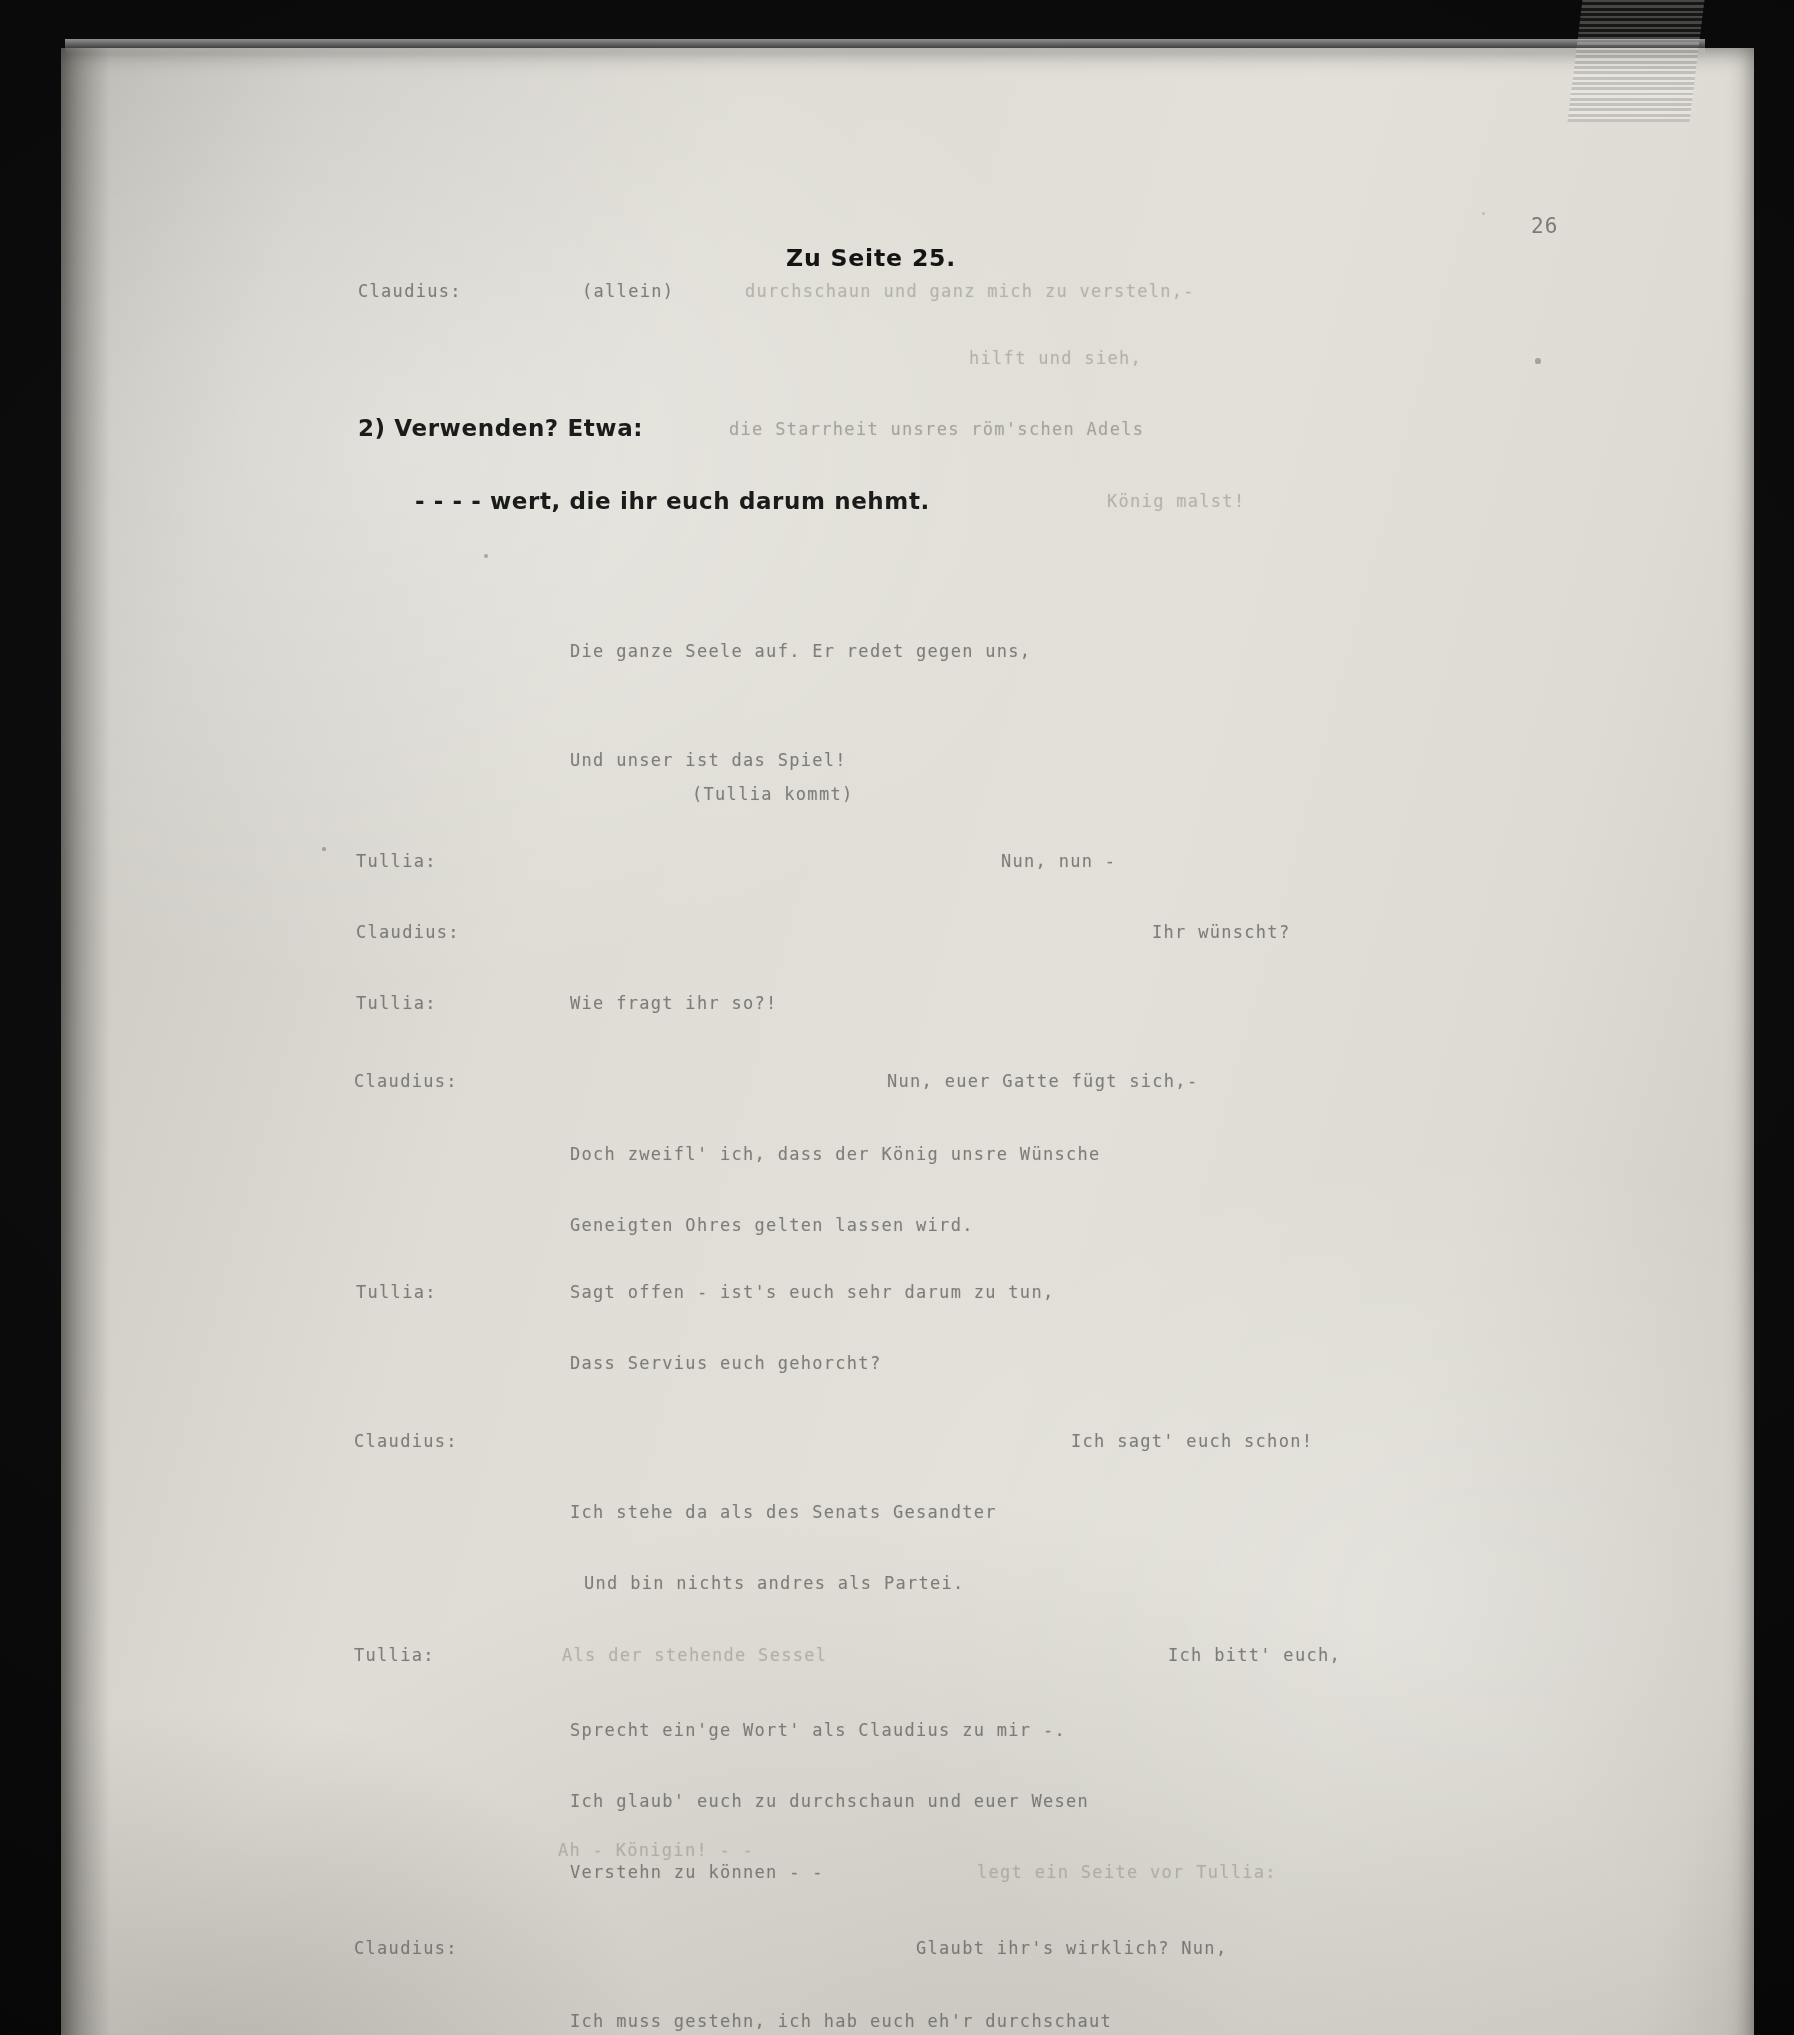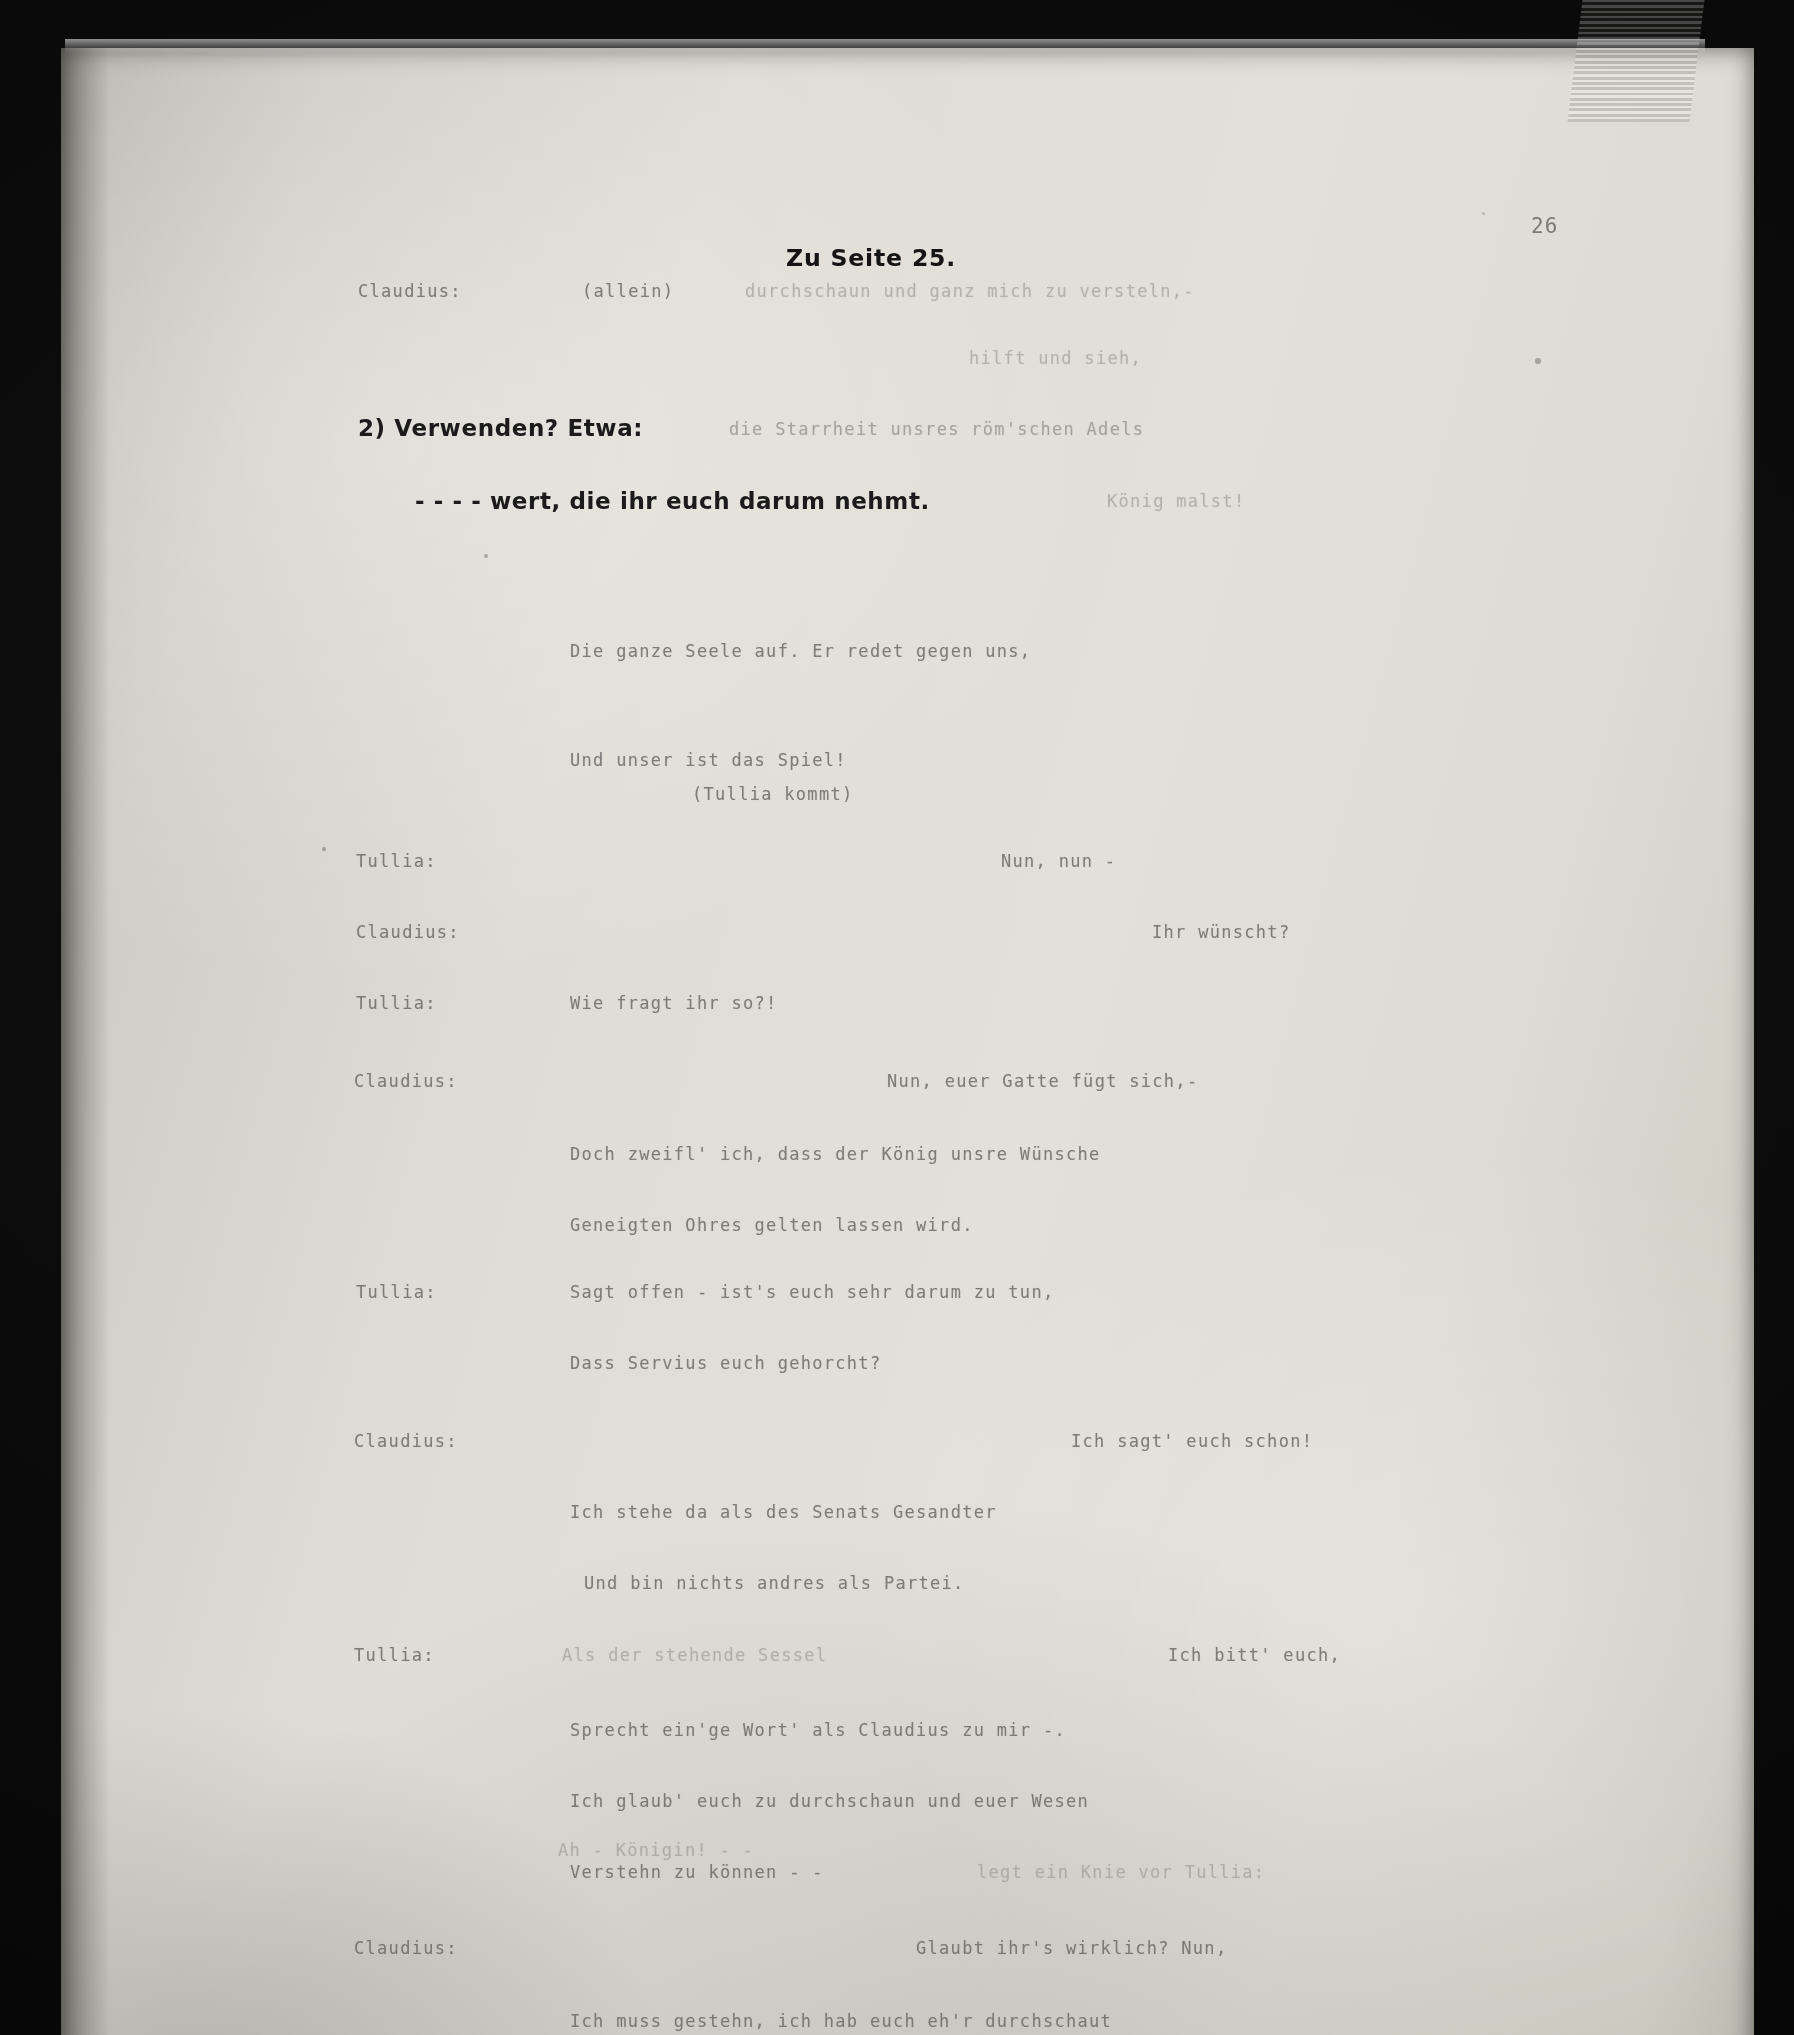--- a/index.html
+++ b/index.html
@@ -205,21 +205,21 @@
 
     <div class="line typed" style="left:570px;top:1720px;">Sprecht ein'ge Wort' als Claudius zu mir -.</div>
 
     <div class="line typed" style="left:570px;top:1862px;">Verstehn zu können - -</div>
 
     <div class="line typed" style="left:354px;top:1938px;">Claudius:</div>
     <div class="line typed" style="left:916px;top:1938px;">Glaubt ihr's wirklich? Nun,</div>
 
     <div class="line typed" style="left:570px;top:2011px;">Ich muss gestehn, ich hab euch eh'r durchschaut</div>
 
-    <div class="line typed ghost" style="left:977px;top:1862px;">legt ein Knie vor Tullia:</div>
+    <div class="line typed ghost" style="left:977px;top:1862px;">legt ein Seite vor Tullia:</div>
     <div class="line typed ghost" style="left:558px;top:1840px;">Ah - Königin! - -</div>
     <div class="line typed ghost" style="left:562px;top:1645px;">Als der stehende Sessel</div>
   </div>
 
   <div class="layer">
     <div class="line ink" style="left:358px;top:415px;">2) Verwenden? Etwa:</div>
     <div class="line ink" style="left:415px;top:488px;">- - - - wert, die ihr euch darum nehmt.</div>
   </div>
 
 </div>

